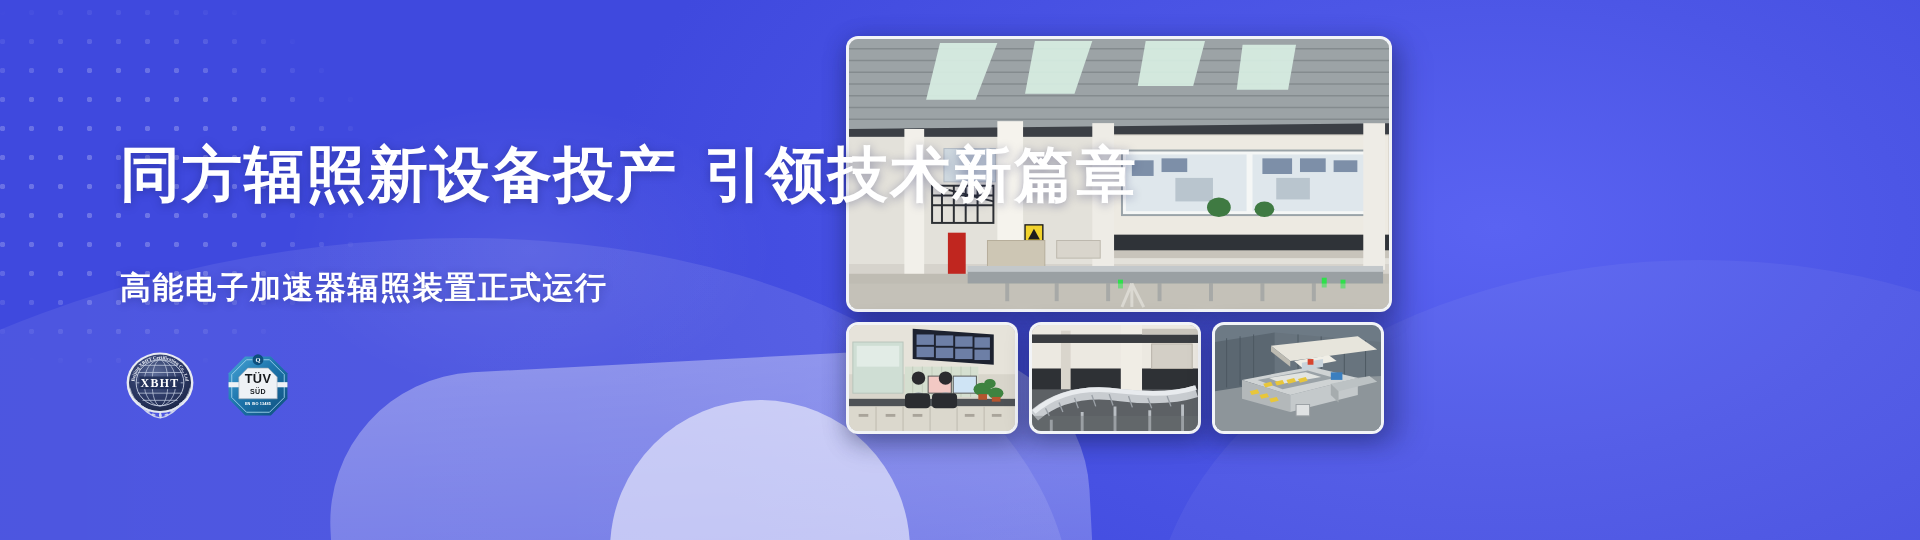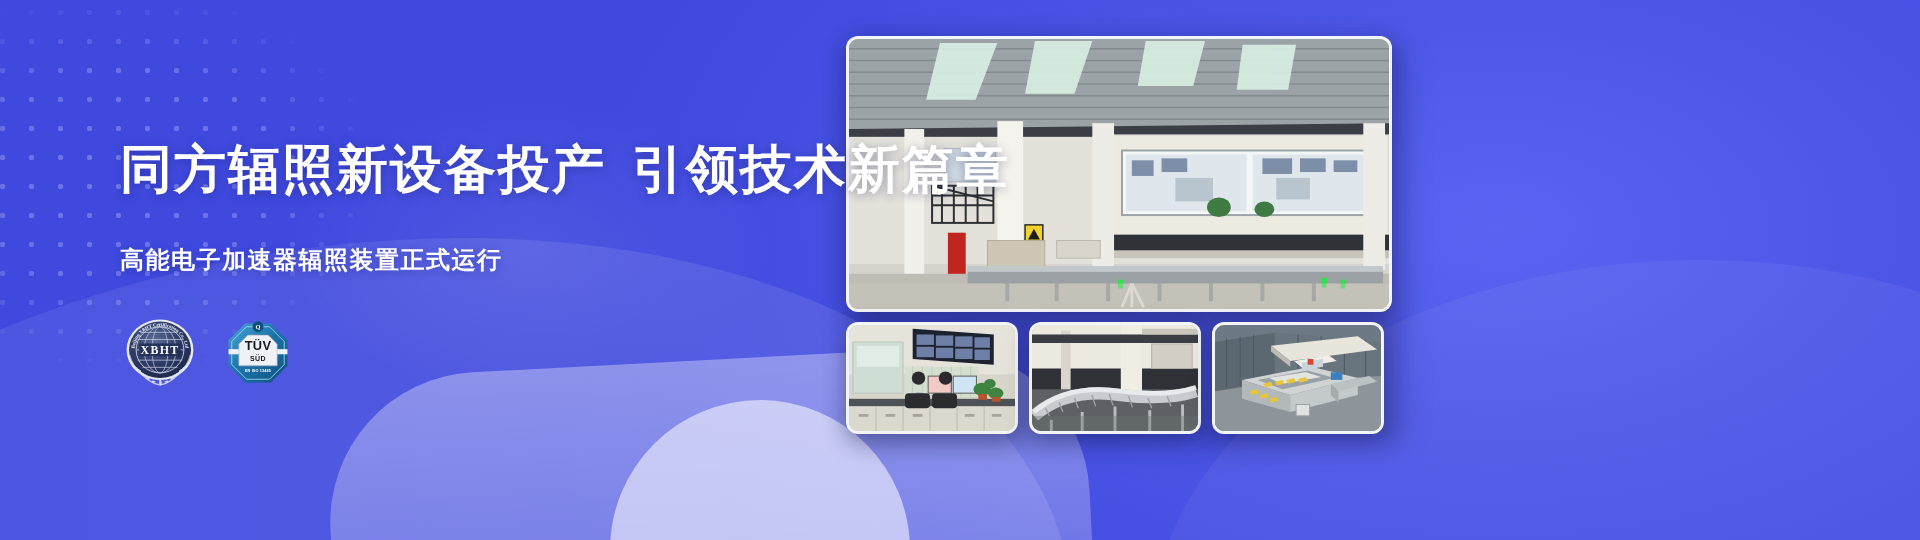--- a/index.html
+++ b/index.html
@@ -72,32 +72,32 @@
   }
 
   
   .copy{
     position:absolute;
     left:120px; top:140px;
     width:760px;
     z-index:6;
   }
   .headline{
-    font-size:52px;
+    font-size:60px;
     font-weight:700;
     color:#ffffff;
     letter-spacing:2px;
     line-height:1.15;
     white-space:nowrap;
     text-shadow:0 2px 10px rgba(20,25,90,.35);
   }
   .headline .gap{ display:inline-block; width:26px; }
   .subhead{
-    margin-top:44px;
-    font-size:24px;
+    margin-top:58px;
+    font-size:31px;
     font-weight:700;
     color:#ffffff;
     letter-spacing:1.5px;
     white-space:nowrap;
     text-shadow:0 2px 8px rgba(20,25,90,.30);
   }
 
   
   .badges{
     display:flex;

